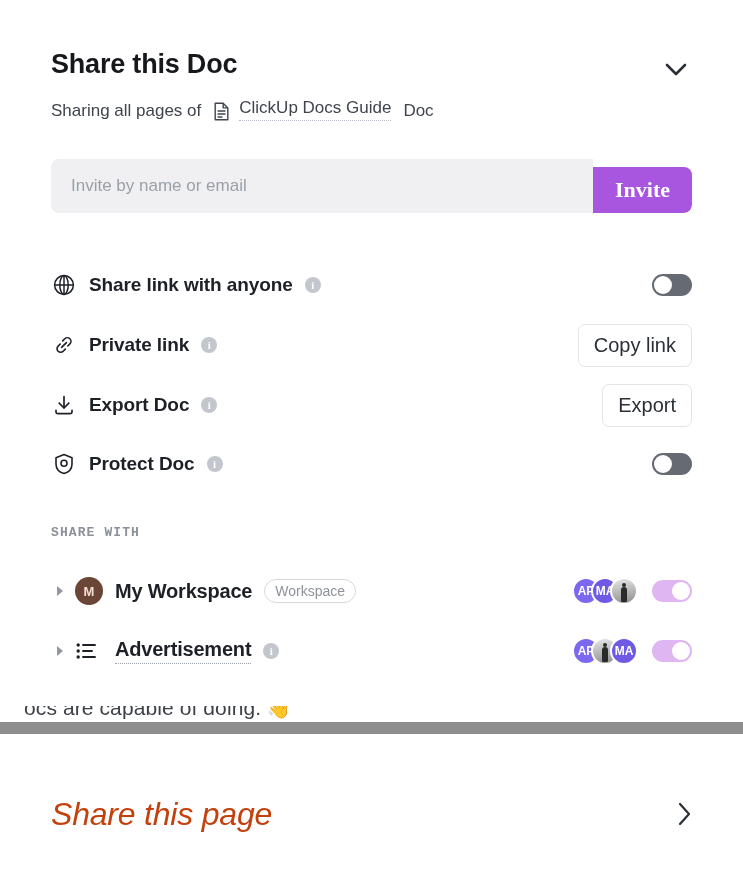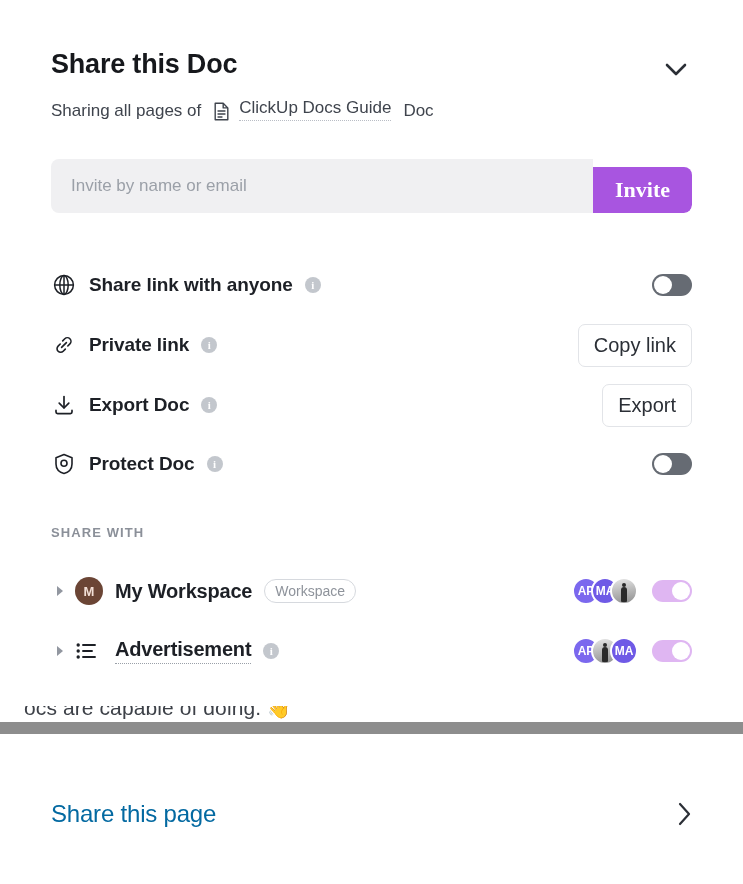--- a/index.html
+++ b/index.html
@@ -123,21 +123,21 @@
   .ghost-btn {
     background: #ffffff; border: 1px solid #e2e4e8; border-radius: 7px;
     padding: 9px 15px; font-size: 20px; color: #2b2f36;
     font-family: "Liberation Sans", sans-serif; cursor: pointer;
     white-space: nowrap;
   }
 
   
   .section-label {
     position: absolute; left: 51px; top: 525px;
-    font-size: 13px; font-weight: bold; color: #8b9099; letter-spacing: 1.1px;
+    font-size: 13px; font-weight: bold; color: #8b9099; letter-spacing: 1.1px; font-family: Liberation Mono, monospace;
   }
 
   
   .sw-row {
     position: absolute; left: 51px; width: 641px; height: 42px;
     display: flex; align-items: center;
   }
   .sw-caret {
     width: 18px; flex: 0 0 auto; display: flex; align-items: center;
     justify-content: center; cursor: pointer;
@@ -190,21 +190,21 @@
   
   .card-bottom {
     position: absolute; left: 0; top: 734px; width: 743px; height: 150px;
     background: #ffffff;
   }
   .share-page-row {
     position: absolute; left: 51px; top: 60px; width: 641px; height: 40px;
     display: flex; align-items: center; cursor: pointer;
   }
   .share-page-label {
-    font-size: 24px; color: #0369a1; letter-spacing: -.2px;
+    font-size: 32px; color: #c2410c; letter-spacing: -.2px; font-style: italic;
   }
   .chev-right { margin-left: auto; display: flex; align-items: center; }
 </style>
 </head>
 <body>
 
 <div class="stage">
 
   <div class="bg-bleed">
     <span class="bg-bleed-text">ocs are capable of doing.<span class="bg-bleed-emoji">👋</span></span>

